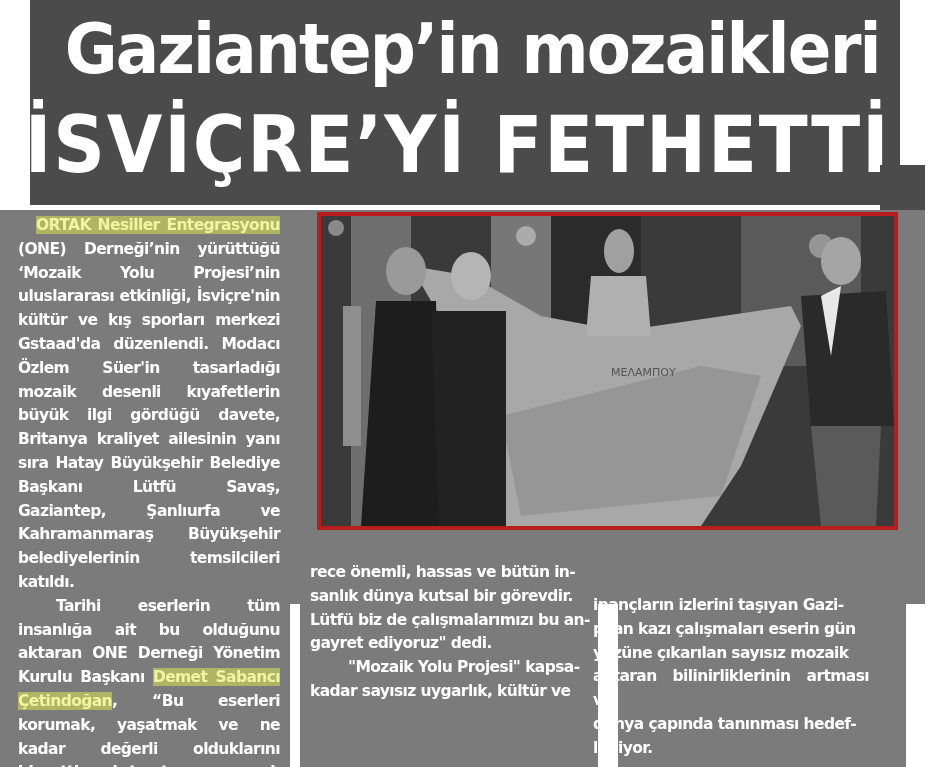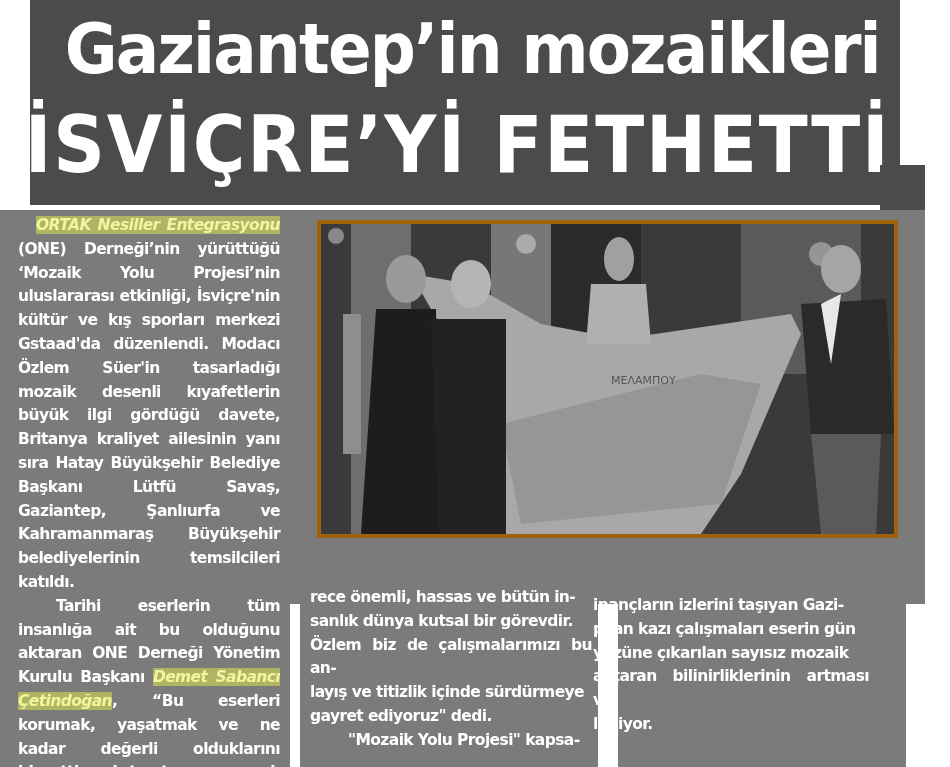--- a/index.html
+++ b/index.html
@@ -7,28 +7,28 @@
          font-family:"DejaVu Sans", sans-serif; }
   .title-block { position:absolute; left:30px; top:0; width:870px; height:205px; background:#4b4b4b; }
   .title-step { position:absolute; left:880px; top:165px; width:45px; height:48px; background:#4b4b4b; }
   .title-line { position:absolute; left:0; width:100%; color:#fff; font-family:"DejaVu Sans", sans-serif;
                 font-weight:bold; text-align:center; letter-spacing:-2px; white-space:nowrap; }
   .title-line.l1 { top:4px; font-size:70px; line-height:90px; transform:scaleX(0.92); transform-origin:center; }
   .title-line.l2 { top:95px; font-size:78px; line-height:100px; letter-spacing:2px; left:-40px; transform:scaleX(0.92); }
   .body-block { position:absolute; left:0; top:210px; width:925px; height:394px; background:#7b7b7b; }
   .col-bg { position:absolute; background:#7b7b7b; }
   .gap { position:absolute; background:#ffffff; }
-  .photo { position:absolute; left:317px; top:220px; width:581px; height:318px; background:#a16207; }
+  .photo { position:absolute; left:317px; top:212px; width:581px; height:318px; background:#b91c1c; }
   .photo-inner { position:absolute; left:4px; top:4px; right:4px; bottom:4px; overflow:hidden;
                  background:linear-gradient(90deg,#3a3a3a 0%,#5a5a5a 20%,#3e3e3e 40%,#2f2f2f 60%,#3b3b3b 80%,#2a2a2a 100%); }
   .col { position:absolute; color:#fff; font-weight:bold; font-size:15.5px; line-height:23.8px;
          text-align:justify; font-family:"DejaVu Sans", sans-serif; letter-spacing:-0.6px; }
   .col p { margin:0; }
   .col .indent { text-indent:38px; }
-  .hl2 { color:#f2f5a0; background:rgba(220,230,80,0.55);font-style:italic; }
+  .hl2 { color:#f2f5a0; background:rgba(220,230,80,0.55); }
 </style>
 </head>
 <body>
 
 <div class="title-block">
   <div class="title-line l1">Gaziantep’in mozaikleri</div>
   <div class="title-line l2">İSVİÇRE’Yİ FETHETTİ</div>
 </div>
 <div class="title-step"></div>
 
@@ -79,29 +79,29 @@
   <p class="indent" style="text-indent:18px;">
     <span class="hl2">ORTAK Nesiller Entegrasyonu</span>
     <span>(ONE) Derneği’nin yürüttüğü ‘Mozaik Yolu Projesi’nin uluslararası etkinliği, İsviçre'nin kültür ve kış sporları merkezi Gstaad'da düzenlendi. Modacı Özlem Süer'in tasarladığı mozaik desenli kıyafetlerin büyük ilgi gördüğü davete, Britanya kraliyet ailesinin yanı sıra Hatay Büyükşehir Belediye Başkanı Lütfü Savaş, Gaziantep, Şanlıurfa ve Kahramanmaraş Büyükşehir belediyelerinin temsilcileri katıldı.</span>
   </p>
   <p class="indent">
     <span>Tarihi eserlerin tüm insanlığa ait bu olduğunu aktaran ONE Derneği Yönetim Kurulu Başkanı</span>
     <span class="hl2">Demet Sabancı Çetindoğan</span><span>, “Bu eserleri korumak, yaşatmak ve ne kadar değerli olduklarını hissettirerek tanıtımını yapmak son derece önemli, hassas ve bütün insanlık adına kutsal bir görevdir. İşte biz de çalışmalarımızı bu anlayış ve titizlik içinde sürdürmeye gayret ediyoruz" dedi.</span>
   </p>
 </div>
 
-<div class="col" style="left:310px;top:586px;width:282px;height:170px;overflow:hidden;">
+<div class="col" style="left:310px;top:561px;width:282px;height:170px;overflow:hidden;">
   <p>rece önemli, hassas ve bütün in-</p>
   <p>sanlık dünya kutsal bir görevdir.</p>
-  <p>Özlem biz de çalışmalarımızı bu an-</p>
-  <p>layış ve titizlik içinde sürdürmeye</p>
+  <p>Lütfü biz de çalışmalarımızı bu an-</p>
   <p>gayret ediyoruz" dedi.</p>
   <p class="indent">"Mozaik Yolu Projesi" kapsa-</p>
   <p>kadar sayısız uygarlık, kültür ve</p>
 </div>
 
 <div class="col" style="left:593px;top:594px;width:276px;height:170px;overflow:hidden;">
   <p>inançların izlerini taşıyan Gazi-</p>
   <p>pılan kazı çalışmaları eserin gün</p>
   <p>yüzüne çıkarılan sayısız mozaik</p>
   <p>aktaran bilinirliklerinin artması ve</p>
+  <p>dünya çapında tanınması hedef-</p>
   <p>leniyor.</p>
 </div>
 
 </body></html>

